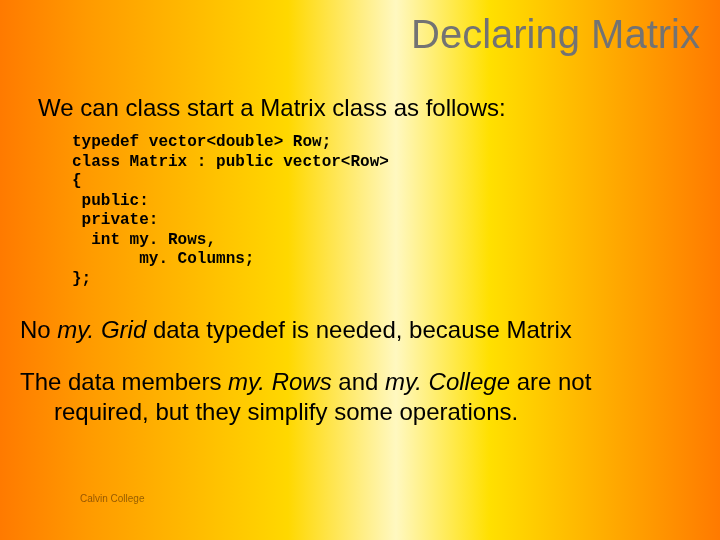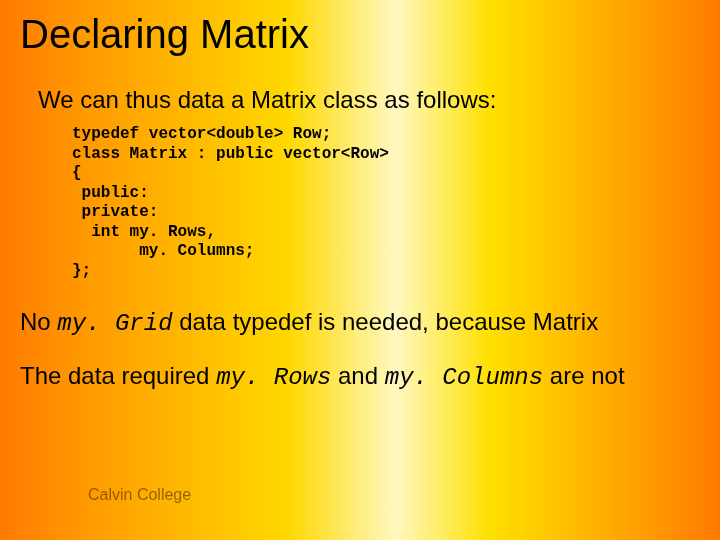--- a/index.html
+++ b/index.html
@@ -17,26 +17,26 @@
     color: #000;
     position: relative;
   }
   .slide {
     width: 720px;
     height: 540px;
     padding: 8px 20px 0 20px;
     position: relative;
   }
   .title {
-    text-align: left;
+    text-align: right;
     font-size: 40px;
     font-weight: 400;
-    color: #000000;
+    color: #737373;
     margin-top: 4px;
-    margin-bottom: 28px;
+    margin-bottom: 36px;
     font-family: Tahoma, Verdana, sans-serif;
   }
   .body-text {
     font-size: 24px;
     line-height: 1.25;
     margin-left: 18px;
     margin-right: 10px;
   }
   .intro { margin-bottom: 10px; }
   .code {
@@ -49,50 +49,51 @@
     line-height: 1.22;
   }
   .para {
     margin-left: 0;
     margin-bottom: 22px;
   }
   .indent-cont {
     display: block;
     padding-left: 34px;
   }
-  .ital { font-style: italic; font-family: Liberation Mono, monospace; }
+  .ital { font-style: italic; }
   .footer {
     position: absolute;
-    left: 88px;
+    left: 80px;
     bottom: 36px;
-    font-size: 16px;
+    font-size: 10px;
     color: rgba(60,30,0,0.55);
   }
 </style>
 </head>
 <body>
 
 <div class="slide">
 
   <h1 class="title">Declaring Matrix</h1>
 
-  <div class="body-text intro">We can thus data a Matrix class as follows:</div>
+  <div class="body-text intro">We can class start a Matrix class as follows:</div>
 
   <div class="code">typedef vector&lt;double&gt; Row;
 class Matrix : public vector&lt;Row&gt;
 {
  public:
  private:
   int my. Rows,
        my. Columns;
 };</div>
 
   <div class="body-text para">
     <span>No </span><span class="ital">my. Grid</span><span> data typedef is needed, because Matrix</span>
   </div>
 
   <div class="body-text para">
-    <span>The data required </span><span class="ital">my. Rows</span><span> and </span><span class="ital">my. Columns</span><span> are not</span>
+    <span>The data members </span><span class="ital">my. Rows</span><span> and </span><span class="ital">my. College</span><span> are not</span>
+    <span class="indent-cont">required, but they simplify some operations.</span>
   </div>
 
   <div class="footer">Calvin College</div>
 
 </div>
 
 </body></html>

